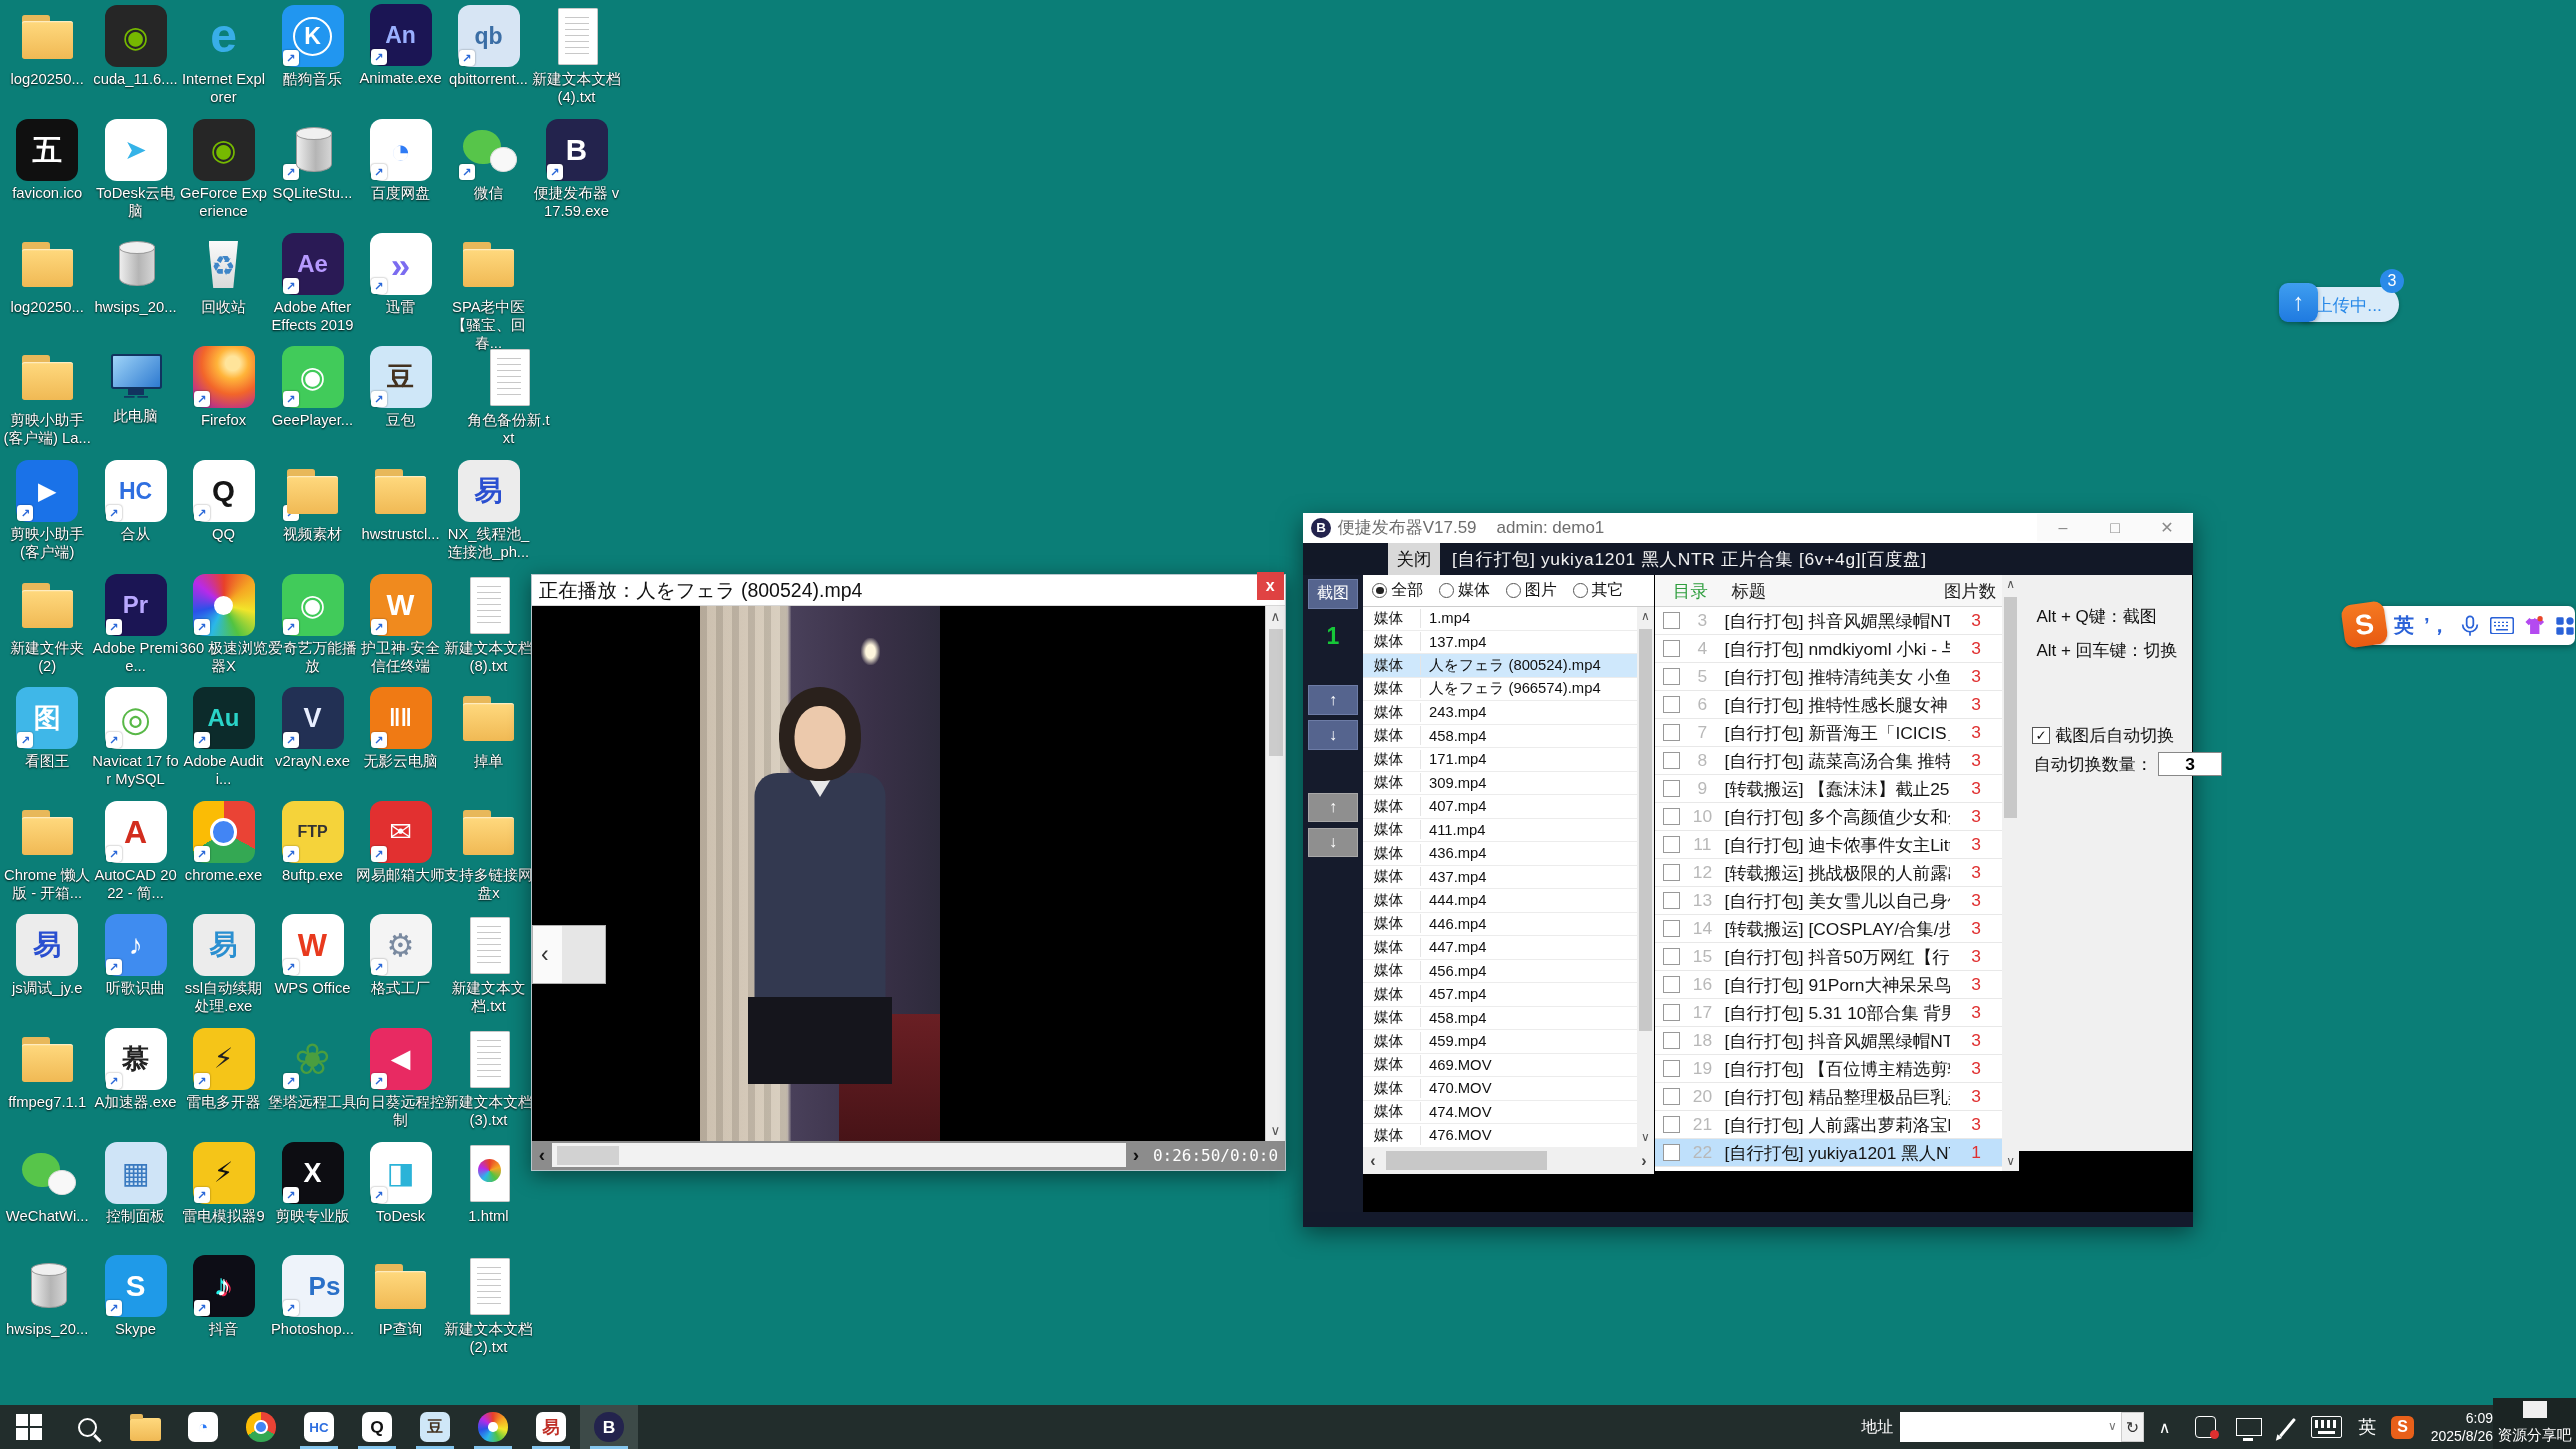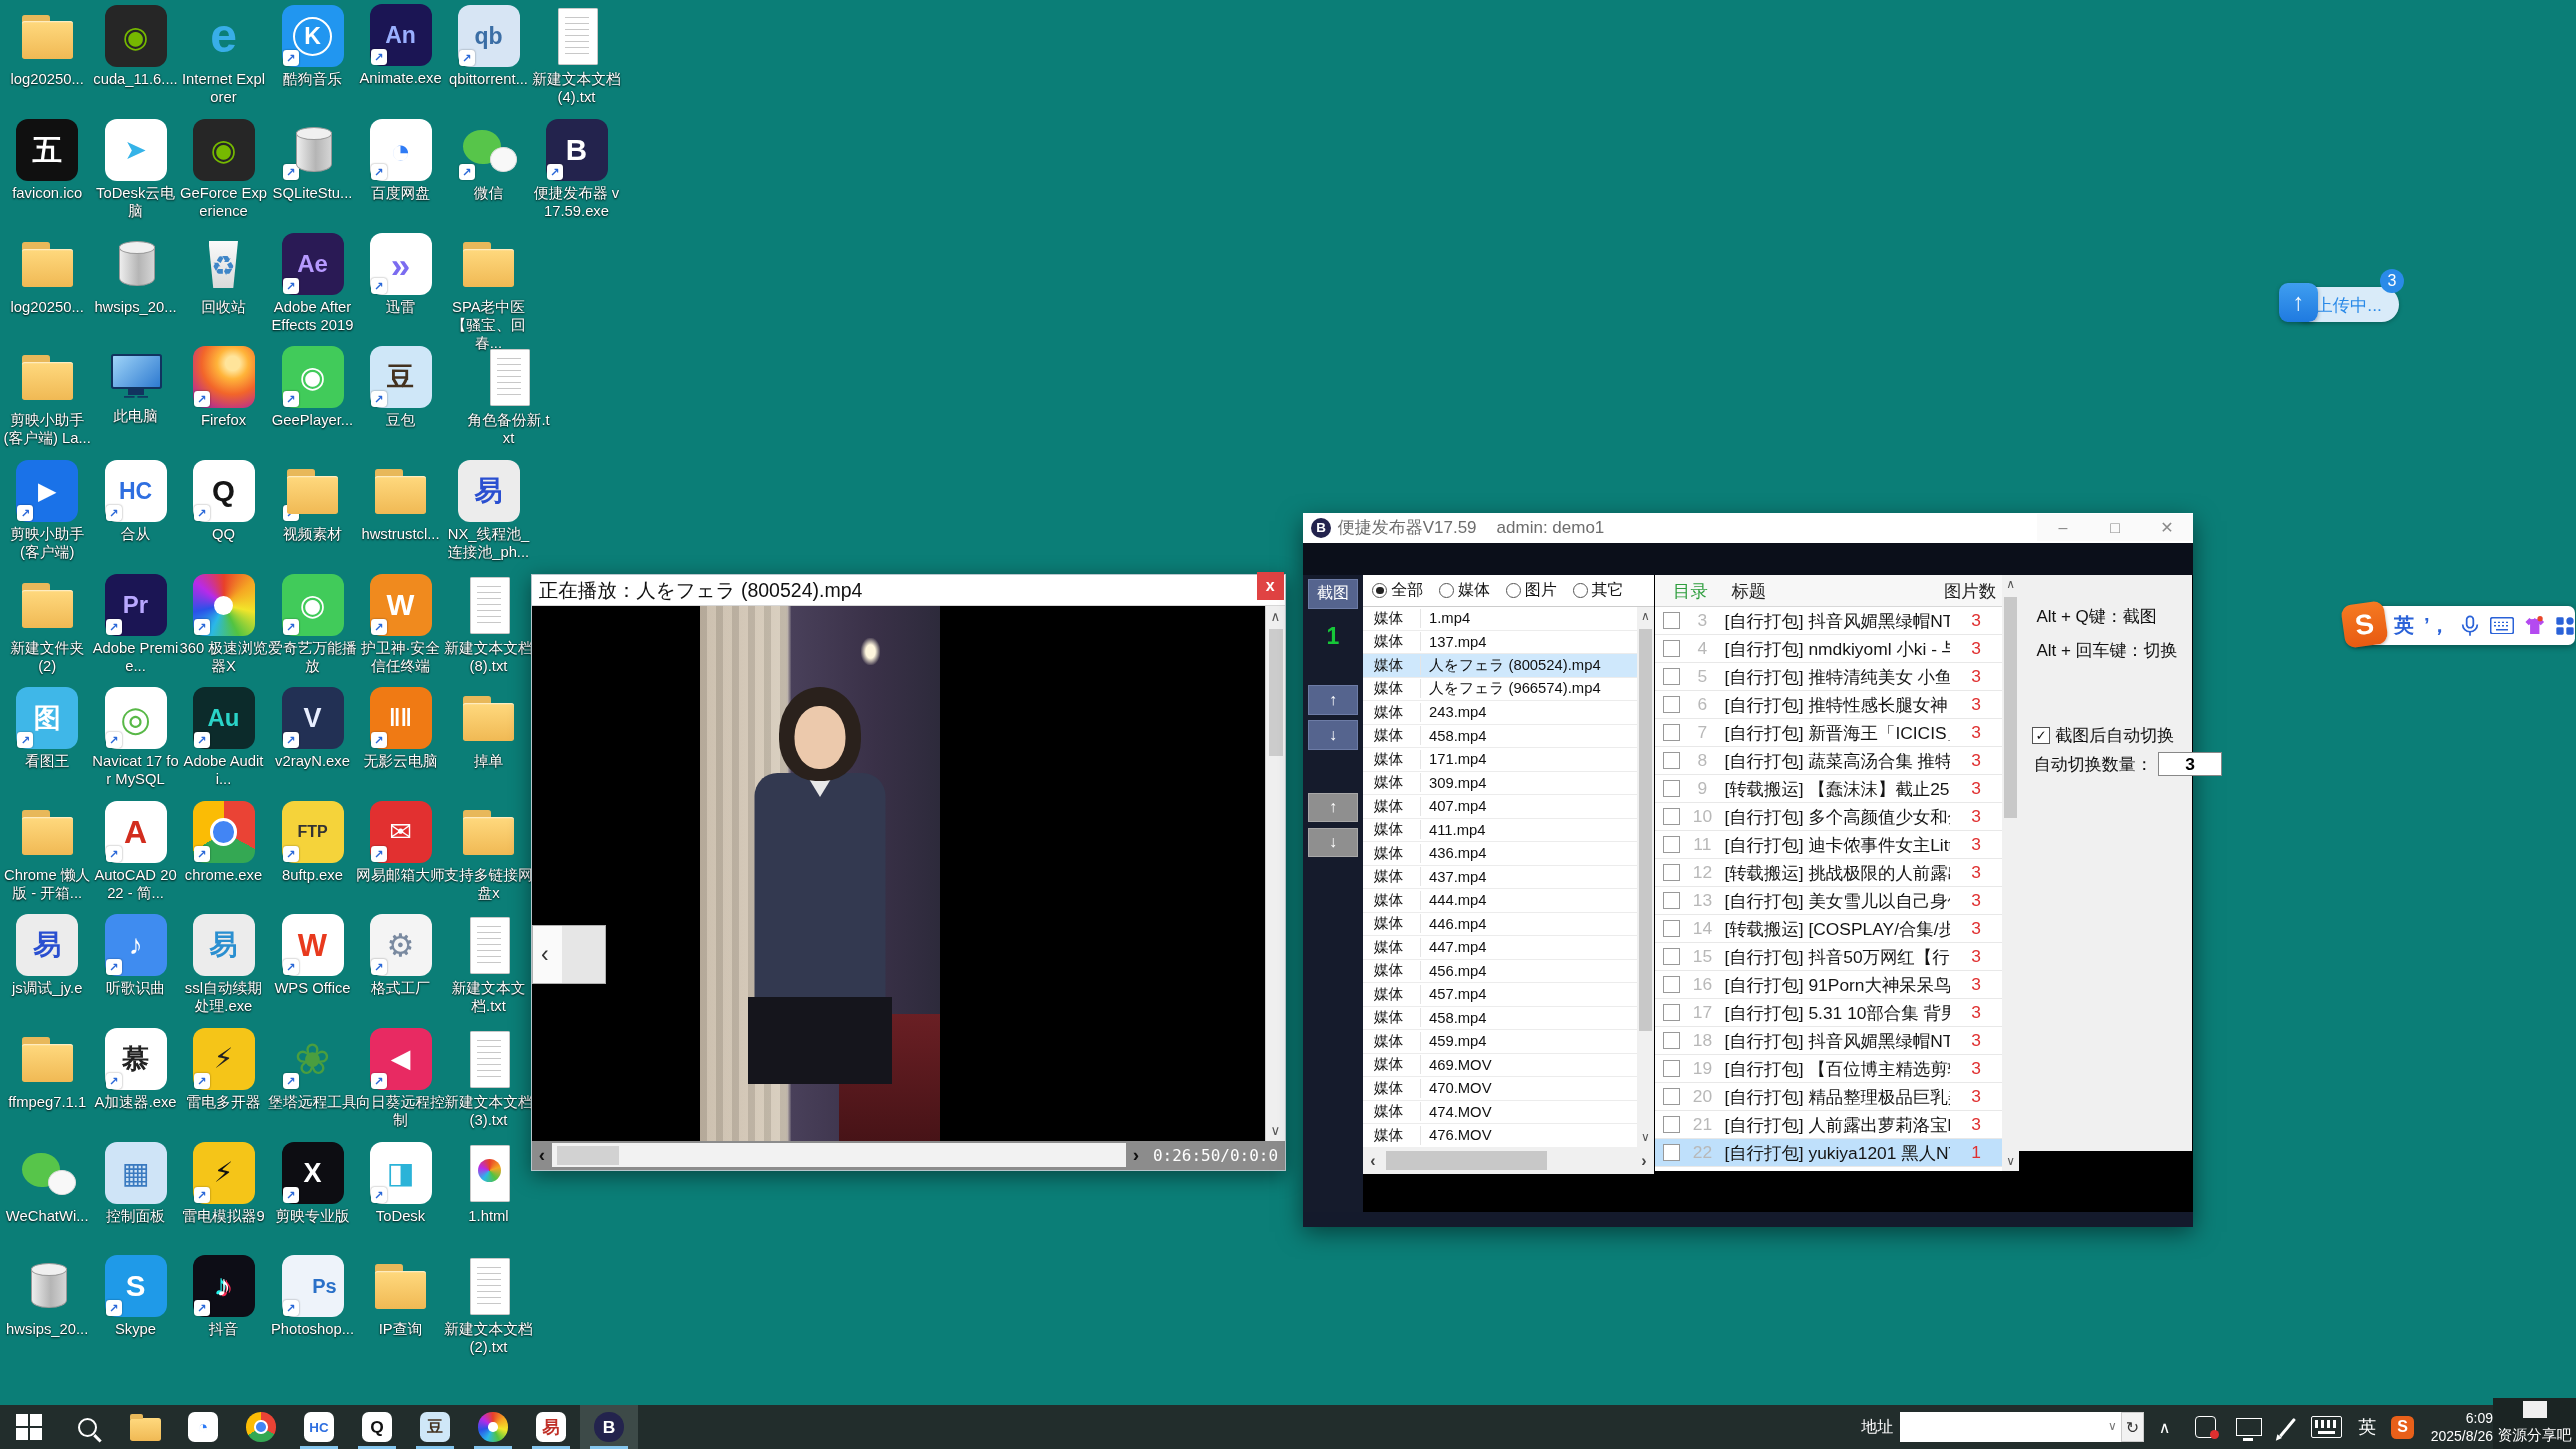--- a/index.html
+++ b/index.html
@@ -641,21 +641,21 @@
       </div>
       <div class="desk-icon" style="left: 179px; top: 1255px;">
         <div class="art kind-douyin">
           <span class="glyph">♪</span>
           <span class="sc">↗</span>
         </div>
         <div class="lab">抖音</div>
       </div>
       <div class="desk-icon" style="left: 268px; top: 1255px;">
         <div class="art kind-tile" style="background: rgb(238, 243, 250);">
-          <span class="glyph" style="color: rgb(42, 112, 200); font-size: 20px; margin-left: 24px;">Ps</span>
+          <span class="glyph" style="color: rgb(42, 112, 200); font-size: 26px; margin-left: 24px;">Ps</span>
           <span class="sc">↗</span>
         </div>
         <div class="lab">Photoshop...</div>
       </div>
       <div class="desk-icon" style="left: 356px; top: 1255px;">
         <div class="art kind-folder"></div>
         <div class="lab">IP查询</div>
       </div>
       <div class="desk-icon" style="left: 444px; top: 1255px;">
         <div class="art kind-text"></div>
@@ -704,20 +704,24 @@
   <div class="app">
     <div class="a-title">
       <span class="a-ico">B</span>
       <span class="a-name">便捷发布器V17.59</span>
       <span class="a-admin">admin: demo1</span>
       <span class="a-btns">
         <button>–</button>
         <button>□</button>
         <button>✕</button>
       </span>
+    </div>
+    <div class="a-tabbar">
+      <button class="a-close-tab">关闭</button>
+      <span class="a-tab-label">[自行打包] yukiya1201 黑人NTR 正片合集 [6v+4g][百度盘]</span>
     </div>
     <div class="a-content">
       <div class="a-sidebar">
         <button class="sb-btn sb1">截图</button>
         <div class="sb-count">1</div>
         <button class="sb-btn sbu">↑</button>
         <button class="sb-btn sbd">↓</button>
         <button class="sb-btn sb-gray sbu2">↑</button>
         <button class="sb-btn sb-gray sbd2">↓</button>
       </div>

